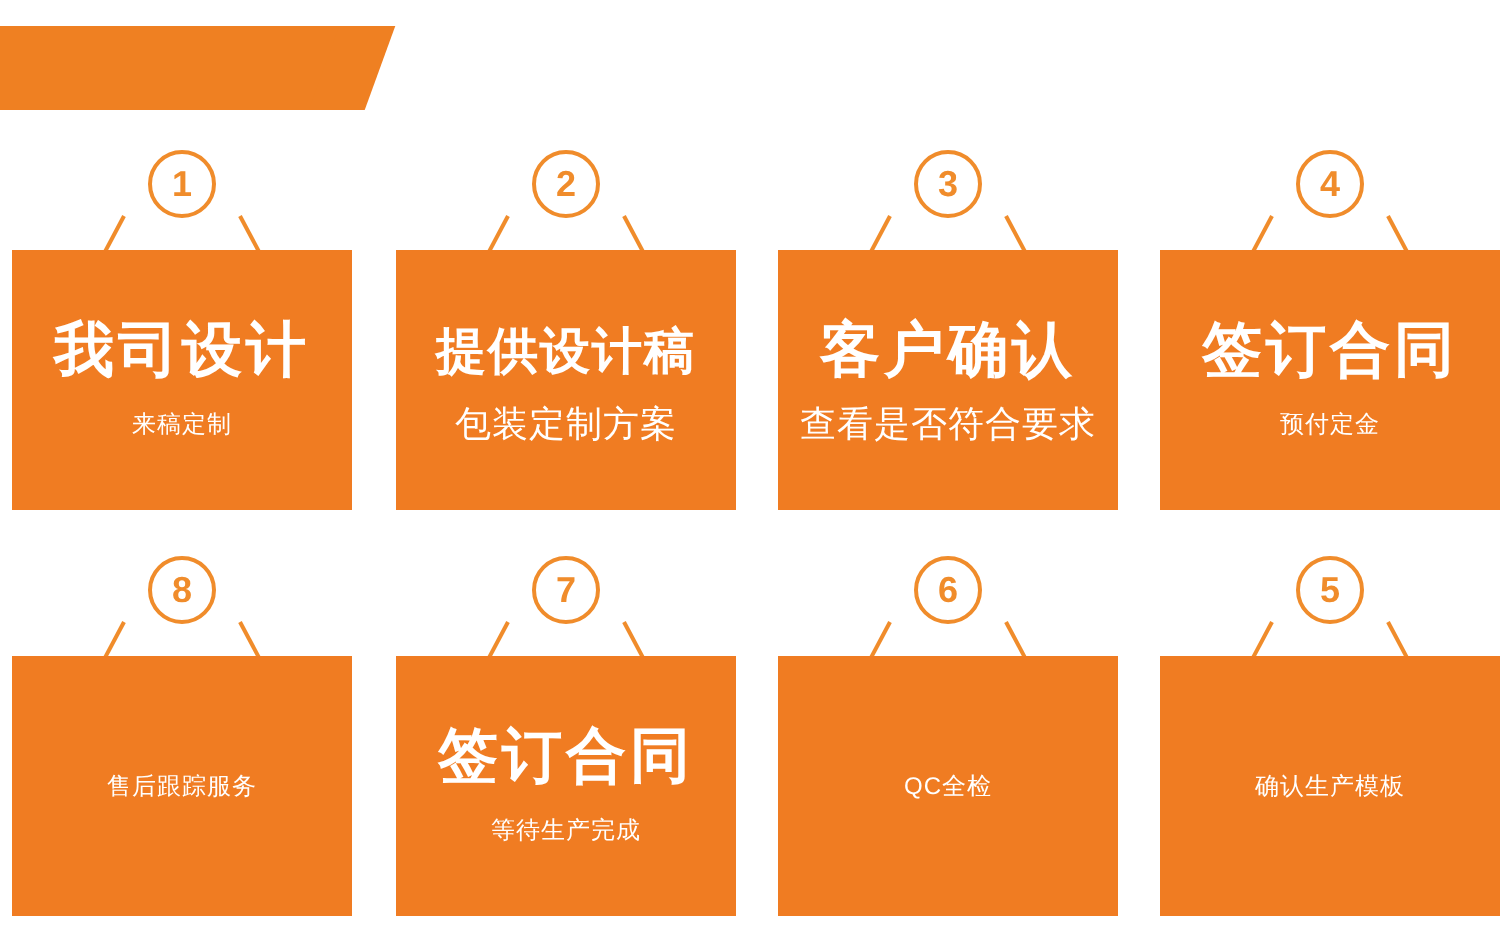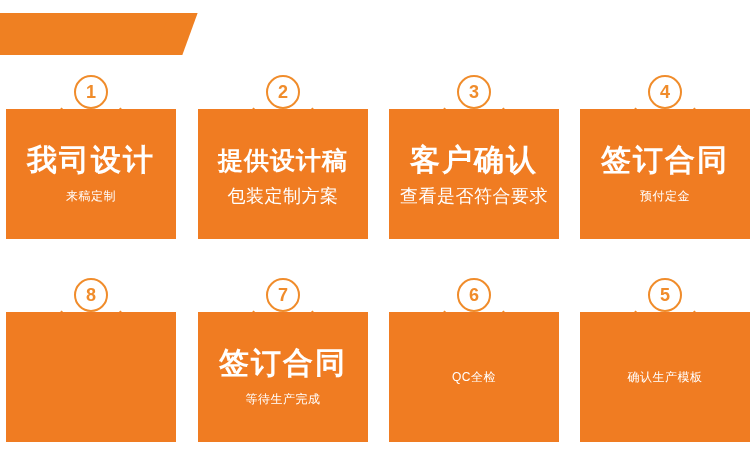--- a/index.html
+++ b/index.html
@@ -126,21 +126,21 @@
   .leg-r {
     left: 50%;
     margin-left: 28px;
     transform: rotate(-28deg);
     transform-origin: top center;
   }
 
   .card {
     position: absolute;
     left: 0;
-    top: 34px;
+    top: 50px;
     width: 170px;
     height: 130px;
     background: #f07c22;
     display: flex;
     flex-direction: column;
     align-items: center;
     justify-content: center;
   }
   .card-title {
     color: #ffffff;
@@ -230,20 +230,21 @@
 
   <div class="row row-bottom">
 
     <div class="step step-0">
       <div class="num-wrap">
         <div class="num-circle">8</div>
         <div class="leg leg-l"></div>
         <div class="leg leg-r"></div>
       </div>
       <div class="card">
+        <div class="card-sub">售后跟踪服务</div>
       </div>
     </div>
 
     <div class="step step-1">
       <div class="num-wrap">
         <div class="num-circle">7</div>
         <div class="leg leg-l"></div>
         <div class="leg leg-r"></div>
       </div>
       <div class="card">

